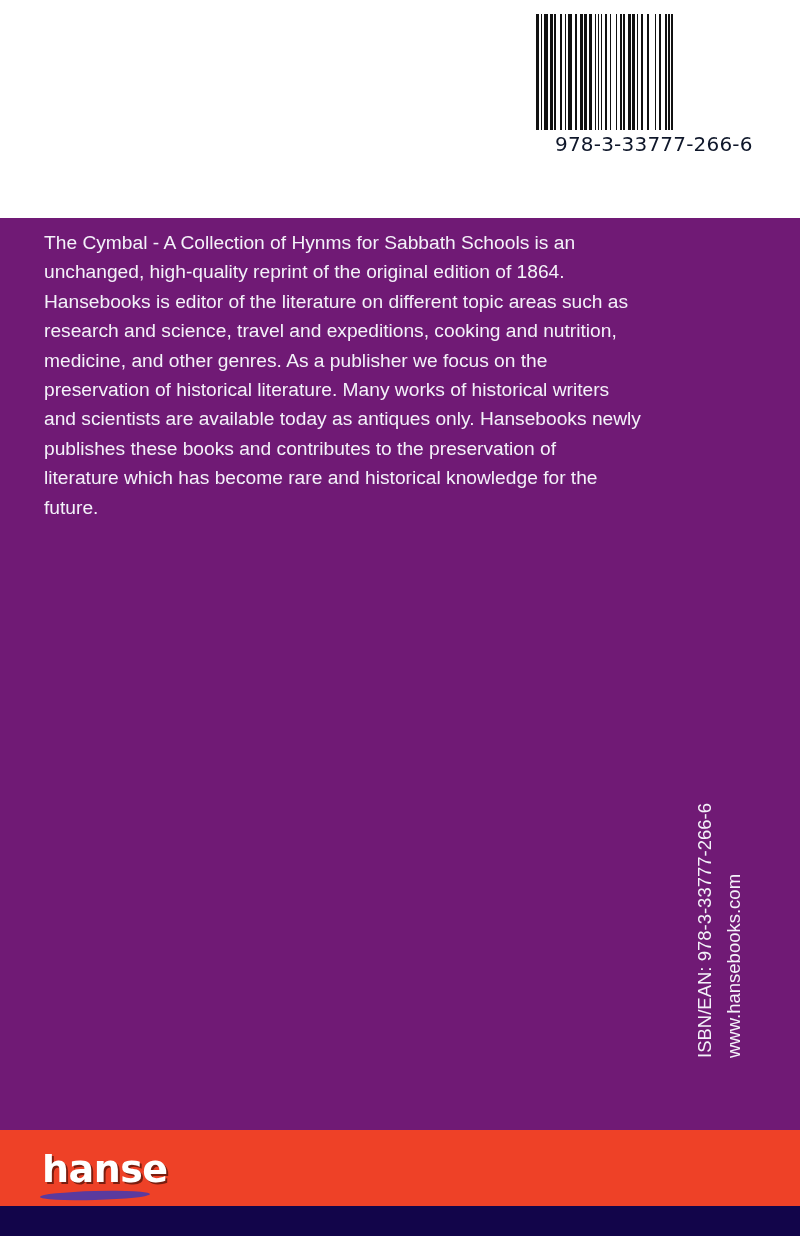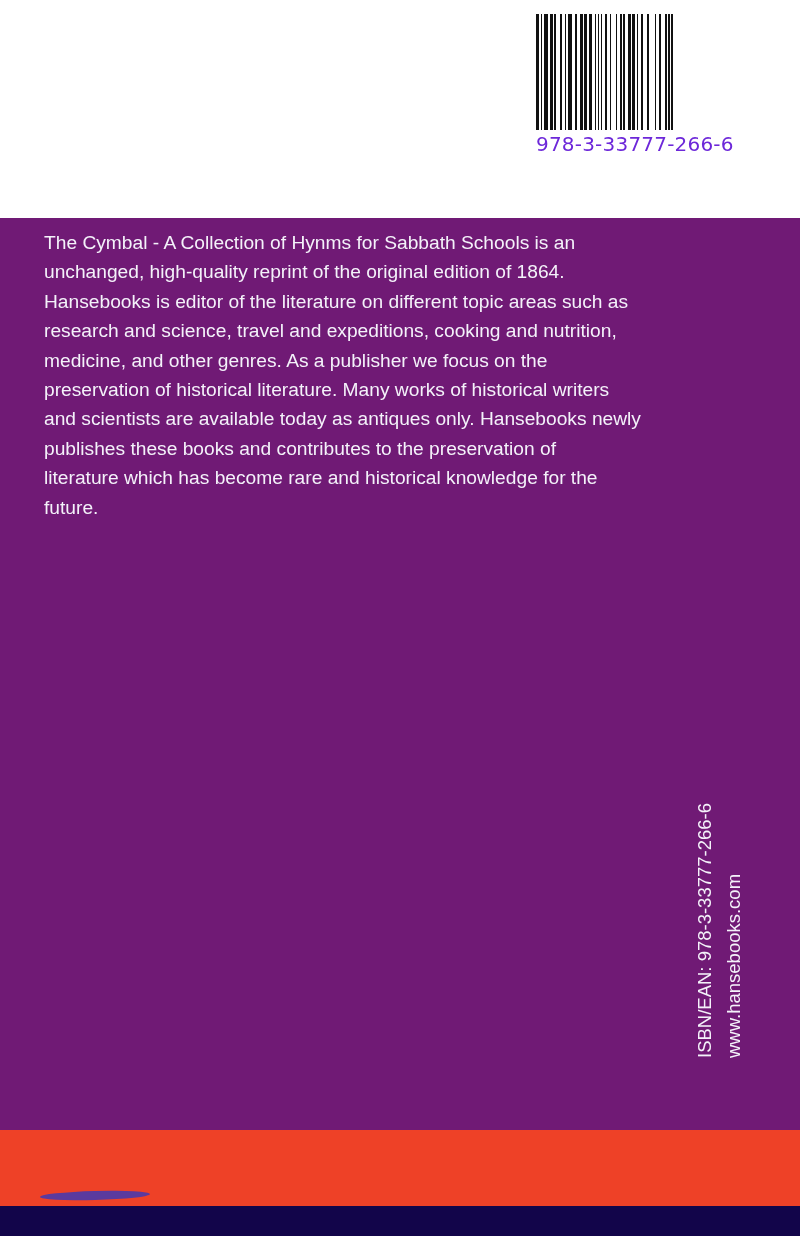--- a/index.html
+++ b/index.html
@@ -31,24 +31,25 @@
       height: 116px;
     }
     .bar {
       height: 116px;
       background: #111111;
     }
     .gap { height: 116px; }
     .barcode-number {
       font-family: "DejaVu Sans", sans-serif;
       font-size: 20px;
-      color: #6d28d9;
+      color: #0f172a;
       margin-top: 2px;
       letter-spacing: 0.2px;
       white-space: nowrap;
+      margin-left: 19px;
     }
     .main {
       position: absolute;
       left: 0; top: 218px;
       width: 800px; height: 912px;
       background: #701a75;
     }
     .description {
       position: absolute;
       left: 44px; top: 10px;
@@ -192,16 +193,17 @@
 </div>
 
 <div class="vertical-info">
   <div>ISBN/EAN: 978-3-33777-266-6</div>
   <div>www.hansebooks.com</div>
 </div>
 
 <div class="footer-band">
   <div class="logo">
     <div class="logo-swoosh"></div>
+    <div class="logo-text">hanse</div>
   </div>
 </div>
 
 <div class="bottom-strip"></div>
 
 </body></html>

